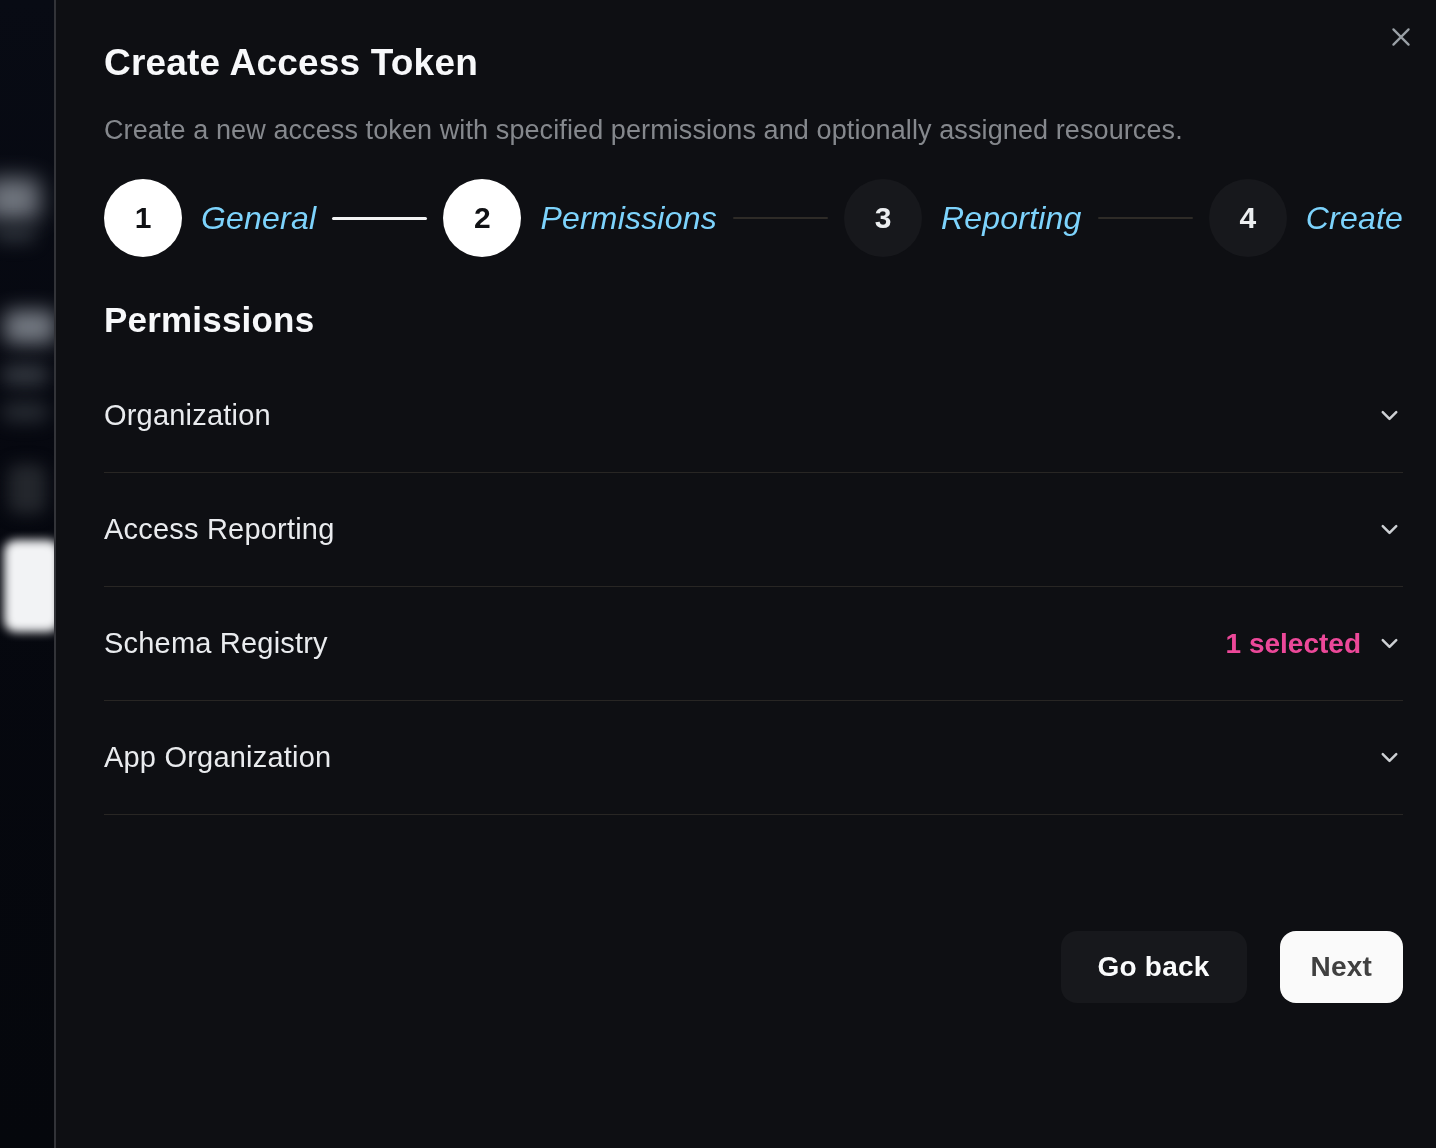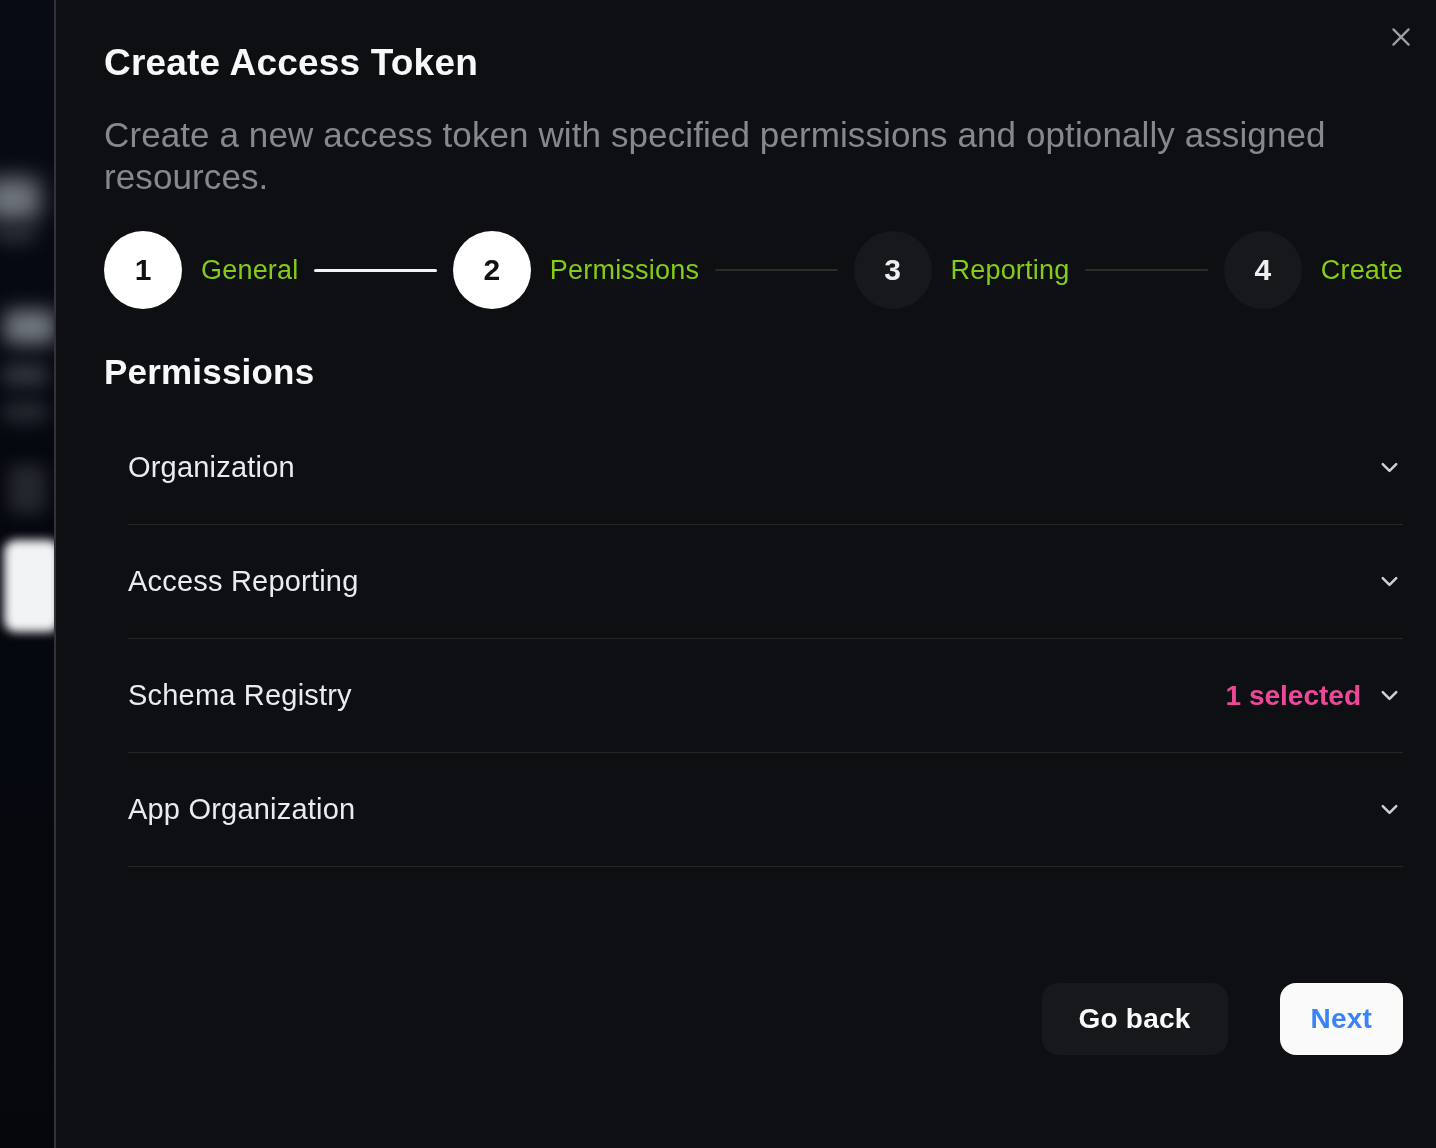--- a/index.html
+++ b/index.html
@@ -39,69 +39,69 @@
     display:flex; align-items:center; justify-content:center; cursor:pointer;
   }
 
   .modal-title {
     margin-top:44px;
     font-size:37px; font-weight:700; color:#f7f8fa; letter-spacing:.2px;
     line-height:1;
   }
   .modal-subtitle {
     margin-top:33px;
-    font-size:35px; font-weight:400; color:#85888d; letter-spacing:.1px;
+    font-size:27px; font-weight:400; color:#85888d; letter-spacing:.1px;
     line-height:1.2;
   }
 
   
   .stepper { margin-top:33px; display:flex; align-items:center; }
   .step { display:flex; align-items:center; gap:19px; flex:0 0 auto; }
   .step-circle {
     width:78px; height:78px; border-radius:50%;
     display:flex; align-items:center; justify-content:center;
     font-size:30px; font-weight:600; line-height:1;
   }
   .step-circle.filled { background:#ffffff; color:#101114; }
   .step-circle.ghost  { background:#17181c; color:#eceef0; }
-  .step-label { font-size:27px; font-weight:500; color:#84cc16; letter-spacing:.2px; }
+  .step-label { font-size:32px; font-weight:500; color:#7dd3fc; letter-spacing:.2px;font-style:italic; }
   .connector { flex:1 1 auto; height:2px; margin:0 16px; background:#2e2b27; border-radius:2px; }
   .connector.done { height:3px; background:#f2f3f4; }
 
   
   .section-heading {
     margin-top:45px;
     font-size:35px; font-weight:700; color:#f7f8fa; letter-spacing:.2px;
     line-height:1;
   }
-  .groups { margin-top:22px;margin-left:24px; }
+  .groups { margin-top:22px; }
   .perm-row {
     height:114px;
     display:flex; align-items:center; justify-content:space-between;
     border-bottom:1px solid #282624;
     cursor:pointer;
   }
   .row-label { font-size:29px; font-weight:500; color:#e9ebee; letter-spacing:.2px; }
   .row-right { display:flex; align-items:center; gap:15px; }
   .selected-badge { font-size:28px; font-weight:600; color:#ec4899; }
   .selected-badge:empty { display:none; }
 
   
   .footer {
     margin-top:116px;
-    display:flex; justify-content:flex-end; align-items:center; gap:52px;
+    display:flex; justify-content:flex-end; align-items:center; gap:33px;
   }
   .btn {
     height:72px; border:none; border-radius:16px;
     font-family:inherit; font-size:28px; font-weight:600;
     display:flex; align-items:center; justify-content:center;
     cursor:pointer; letter-spacing:.2px;
   }
   .btn-secondary { background:#17181c; color:#fafbfc; padding:0 37px; }
-  .btn-primary   { background:#fafafa; color:#3b82f6; padding:8px 31px; }
+  .btn-primary   { background:#fafafa; color:#404040; padding:8px 31px; }
 
   svg { display:block; }
 </style>
 </head>
 <body>
 
 <div class="screen">
 
   <div class="page-behind">
     <div class="blob blob-text-a"></div>

